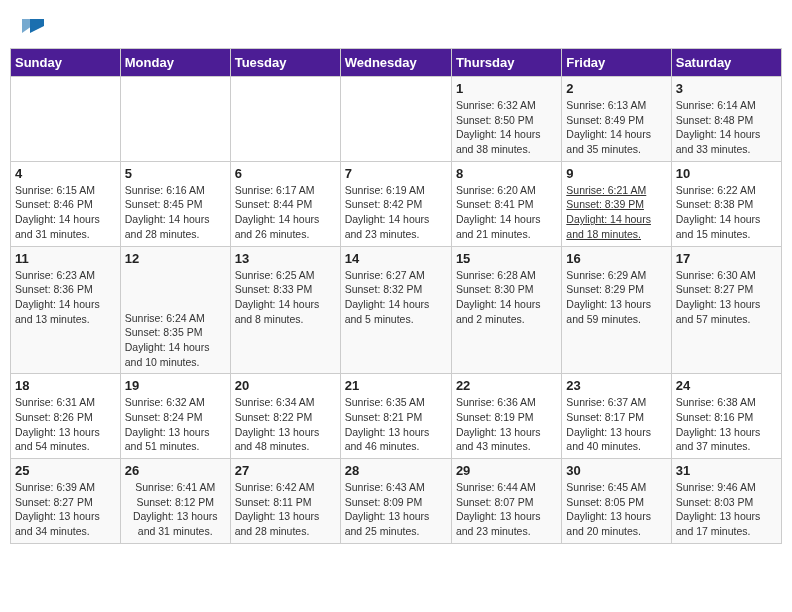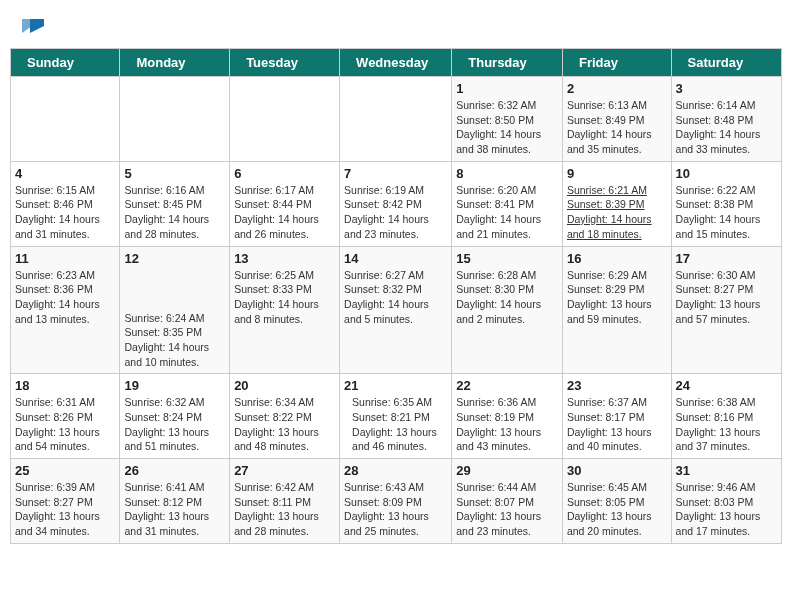--- a/index.html
+++ b/index.html
@@ -34,23 +34,23 @@
       font-size: 16px;
       font-weight: normal;
       color: #444;
     }
     .calendar {
       width: 100%;
       border-collapse: collapse;
       font-size: 11px;
     }
     .calendar thead tr th {
-      background-color: #0f766e;
+      background-color: #4c1d95;
       color: white;
-      padding: 6px 16px;
+      padding: 6px 4px;
       text-align: left;
       font-size: 13px;
       font-weight: bold;
       border: 1px solid #ccc;
     }
     .calendar tbody tr td {
       border: 1px solid #ccc;
       vertical-align: top;
       padding: 4px;
       width: 113px;
@@ -235,21 +235,21 @@
 Daylight: 13 hours and 51 minutes.</div>
         </td>
         <td>
           <span class="day-number">20</span>
           <div class="day-info" style="white-space: pre-line;">Sunrise: 6:34 AM
 Sunset: 8:22 PM
 Daylight: 13 hours and 48 minutes.</div>
         </td>
         <td>
           <span class="day-number">21</span>
-          <div class="day-info" style="white-space: pre-line; margin-left: 8px;">Sunrise: 6:35 AM
+          <div class="day-info" style="white-space: pre-line;">Sunrise: 6:35 AM
 Sunset: 8:21 PM
 Daylight: 13 hours and 46 minutes.</div>
         </td>
         <td>
           <span class="day-number">22</span>
           <div class="day-info" style="white-space: pre-line;">Sunrise: 6:36 AM
 Sunset: 8:19 PM
 Daylight: 13 hours and 43 minutes.</div>
         </td>
         <td>
@@ -267,21 +267,21 @@
       </tr>
       <tr>
         <td>
           <span class="day-number">25</span>
           <div class="day-info" style="white-space: pre-line;">Sunrise: 6:39 AM
 Sunset: 8:27 PM
 Daylight: 13 hours and 34 minutes.</div>
         </td>
         <td>
           <span class="day-number">26</span>
-          <div class="day-info" style="white-space: pre-line;">Sunrise: 6:41 AM
+          <div class="day-info" style="white-space: pre-line; text-align: center;">Sunrise: 6:41 AM
 Sunset: 8:12 PM
 Daylight: 13 hours and 31 minutes.</div>
         </td>
         <td>
           <span class="day-number">27</span>
           <div class="day-info" style="white-space: pre-line;">Sunrise: 6:42 AM
 Sunset: 8:11 PM
 Daylight: 13 hours and 28 minutes.</div>
         </td>
         <td>

